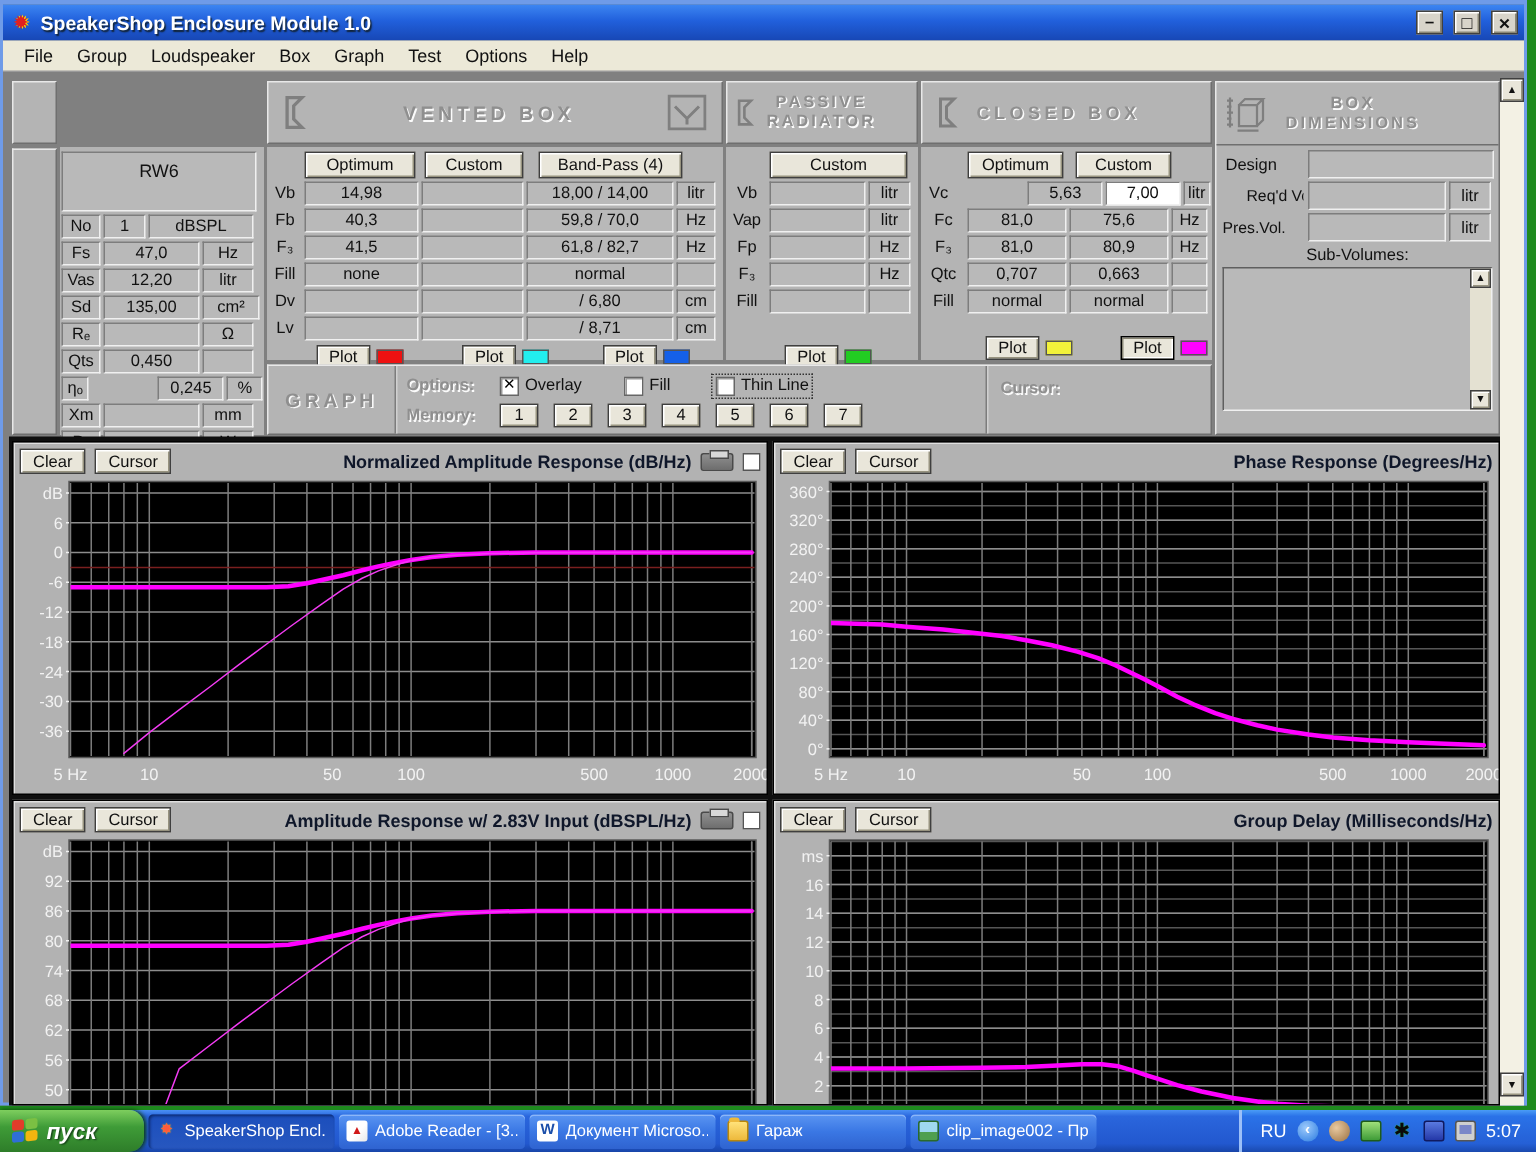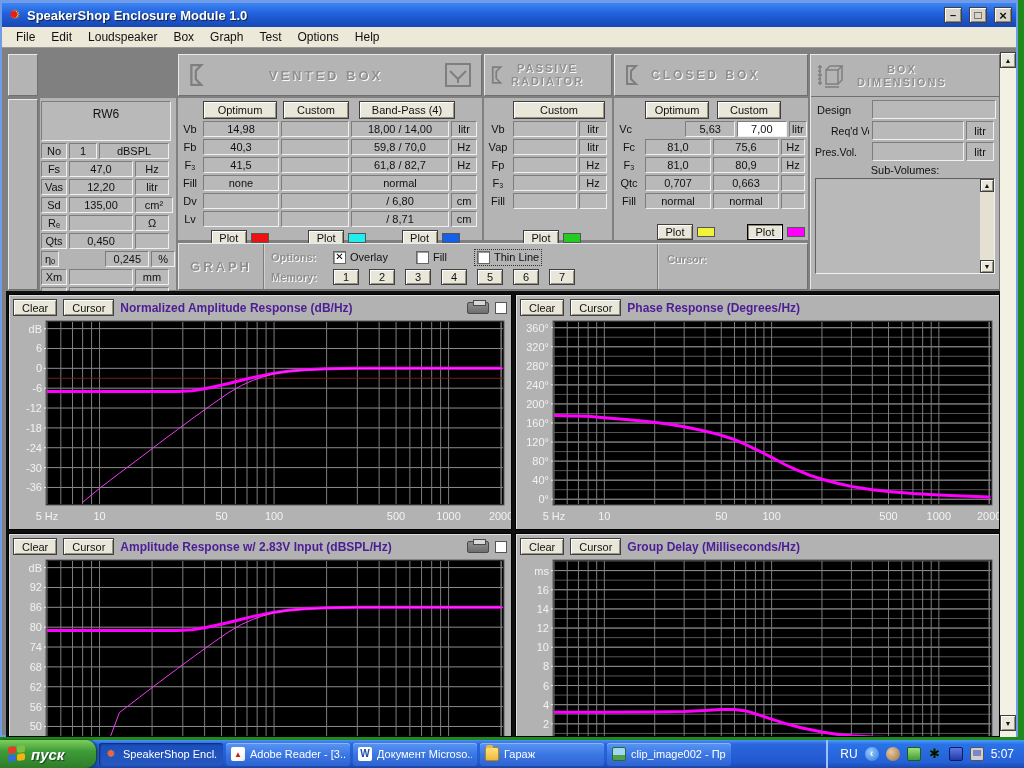--- a/index.html
+++ b/index.html
@@ -49,21 +49,21 @@
         font-size:10px; font-weight:bold; color:#000; }
   .cb.checked::after { content:"✕"; margin-top:-1px; }
   .focus-dotted { outline:1px dotted #333; }
 
   
   #graphs-bg { position:absolute; left:6px; top:291px; width:994px; height:446px; background:#0f0f0f; }
   .gpanel { position:absolute; background:#b2b2b2; border:1px solid #000;
             box-shadow:inset 1px 1px 0 #e0e0e0; overflow:hidden; }
   .ghead { height:23px; display:flex; align-items:center; gap:6px; padding:2px 4px 0 4px; }
   .gbtn { height:17px; padding:0 8px; }
-  .gtitle { flex:1; text-align:left; font-size:12px; font-weight:bold; color:#4c1d95; }
+  .gtitle { flex:1; text-align:right; font-size:12px; font-weight:bold; color:#0f172a; }
   .printer { width:22px; height:12px; background:linear-gradient(#8f8f8f,#6e6e6e); border:1px solid #4a4a4a;
              border-radius:2px; position:relative; }
   .printer::before { content:""; position:absolute; left:5px; top:-3px; width:11px; height:4px; background:#d8d8d8; border:1px solid #4a4a4a; }
   .gcheck { width:12px; height:12px; background:#fff; border:1px solid #555; }
 
   
   #vscroll { position:absolute; left:1000px; top:52px; width:16px; height:685px; background:#f3f1e4; }
   .sbtn { position:absolute; left:0; width:16px; height:16px; background:#e9e6da; border:1px solid #3f3f3f;
           box-shadow:inset 1px 1px 0 #fff, inset -1px -1px 0 #97937f;
           font-size:7px; color:#111; display:flex; align-items:center; justify-content:center; }
@@ -117,21 +117,21 @@
   <div id="window">
     <div id="titlebar">
       <span id="app-icon"></span>
       <span id="title-text">SpeakerShop Enclosure Module 1.0</span>
       <span class="winbtn glyph-min"></span>
       <span class="winbtn glyph-max"></span>
       <span class="winbtn glyph-close"></span>
     </div>
     <div id="menubar">
       <span class="menu-item">File</span>
-      <span class="menu-item">Edit</span>
+      <span class="menu-item">Group</span>
       <span class="menu-item">Loudspeaker</span>
       <span class="menu-item">Box</span>
       <span class="menu-item">Graph</span>
       <span class="menu-item">Test</span>
       <span class="menu-item">Options</span>
       <span class="menu-item">Help</span>
     </div>
   </div>
 
   <div class="panel-abs raised" style="left:8px;top:54px;width:30px;height:42px;"></div>

